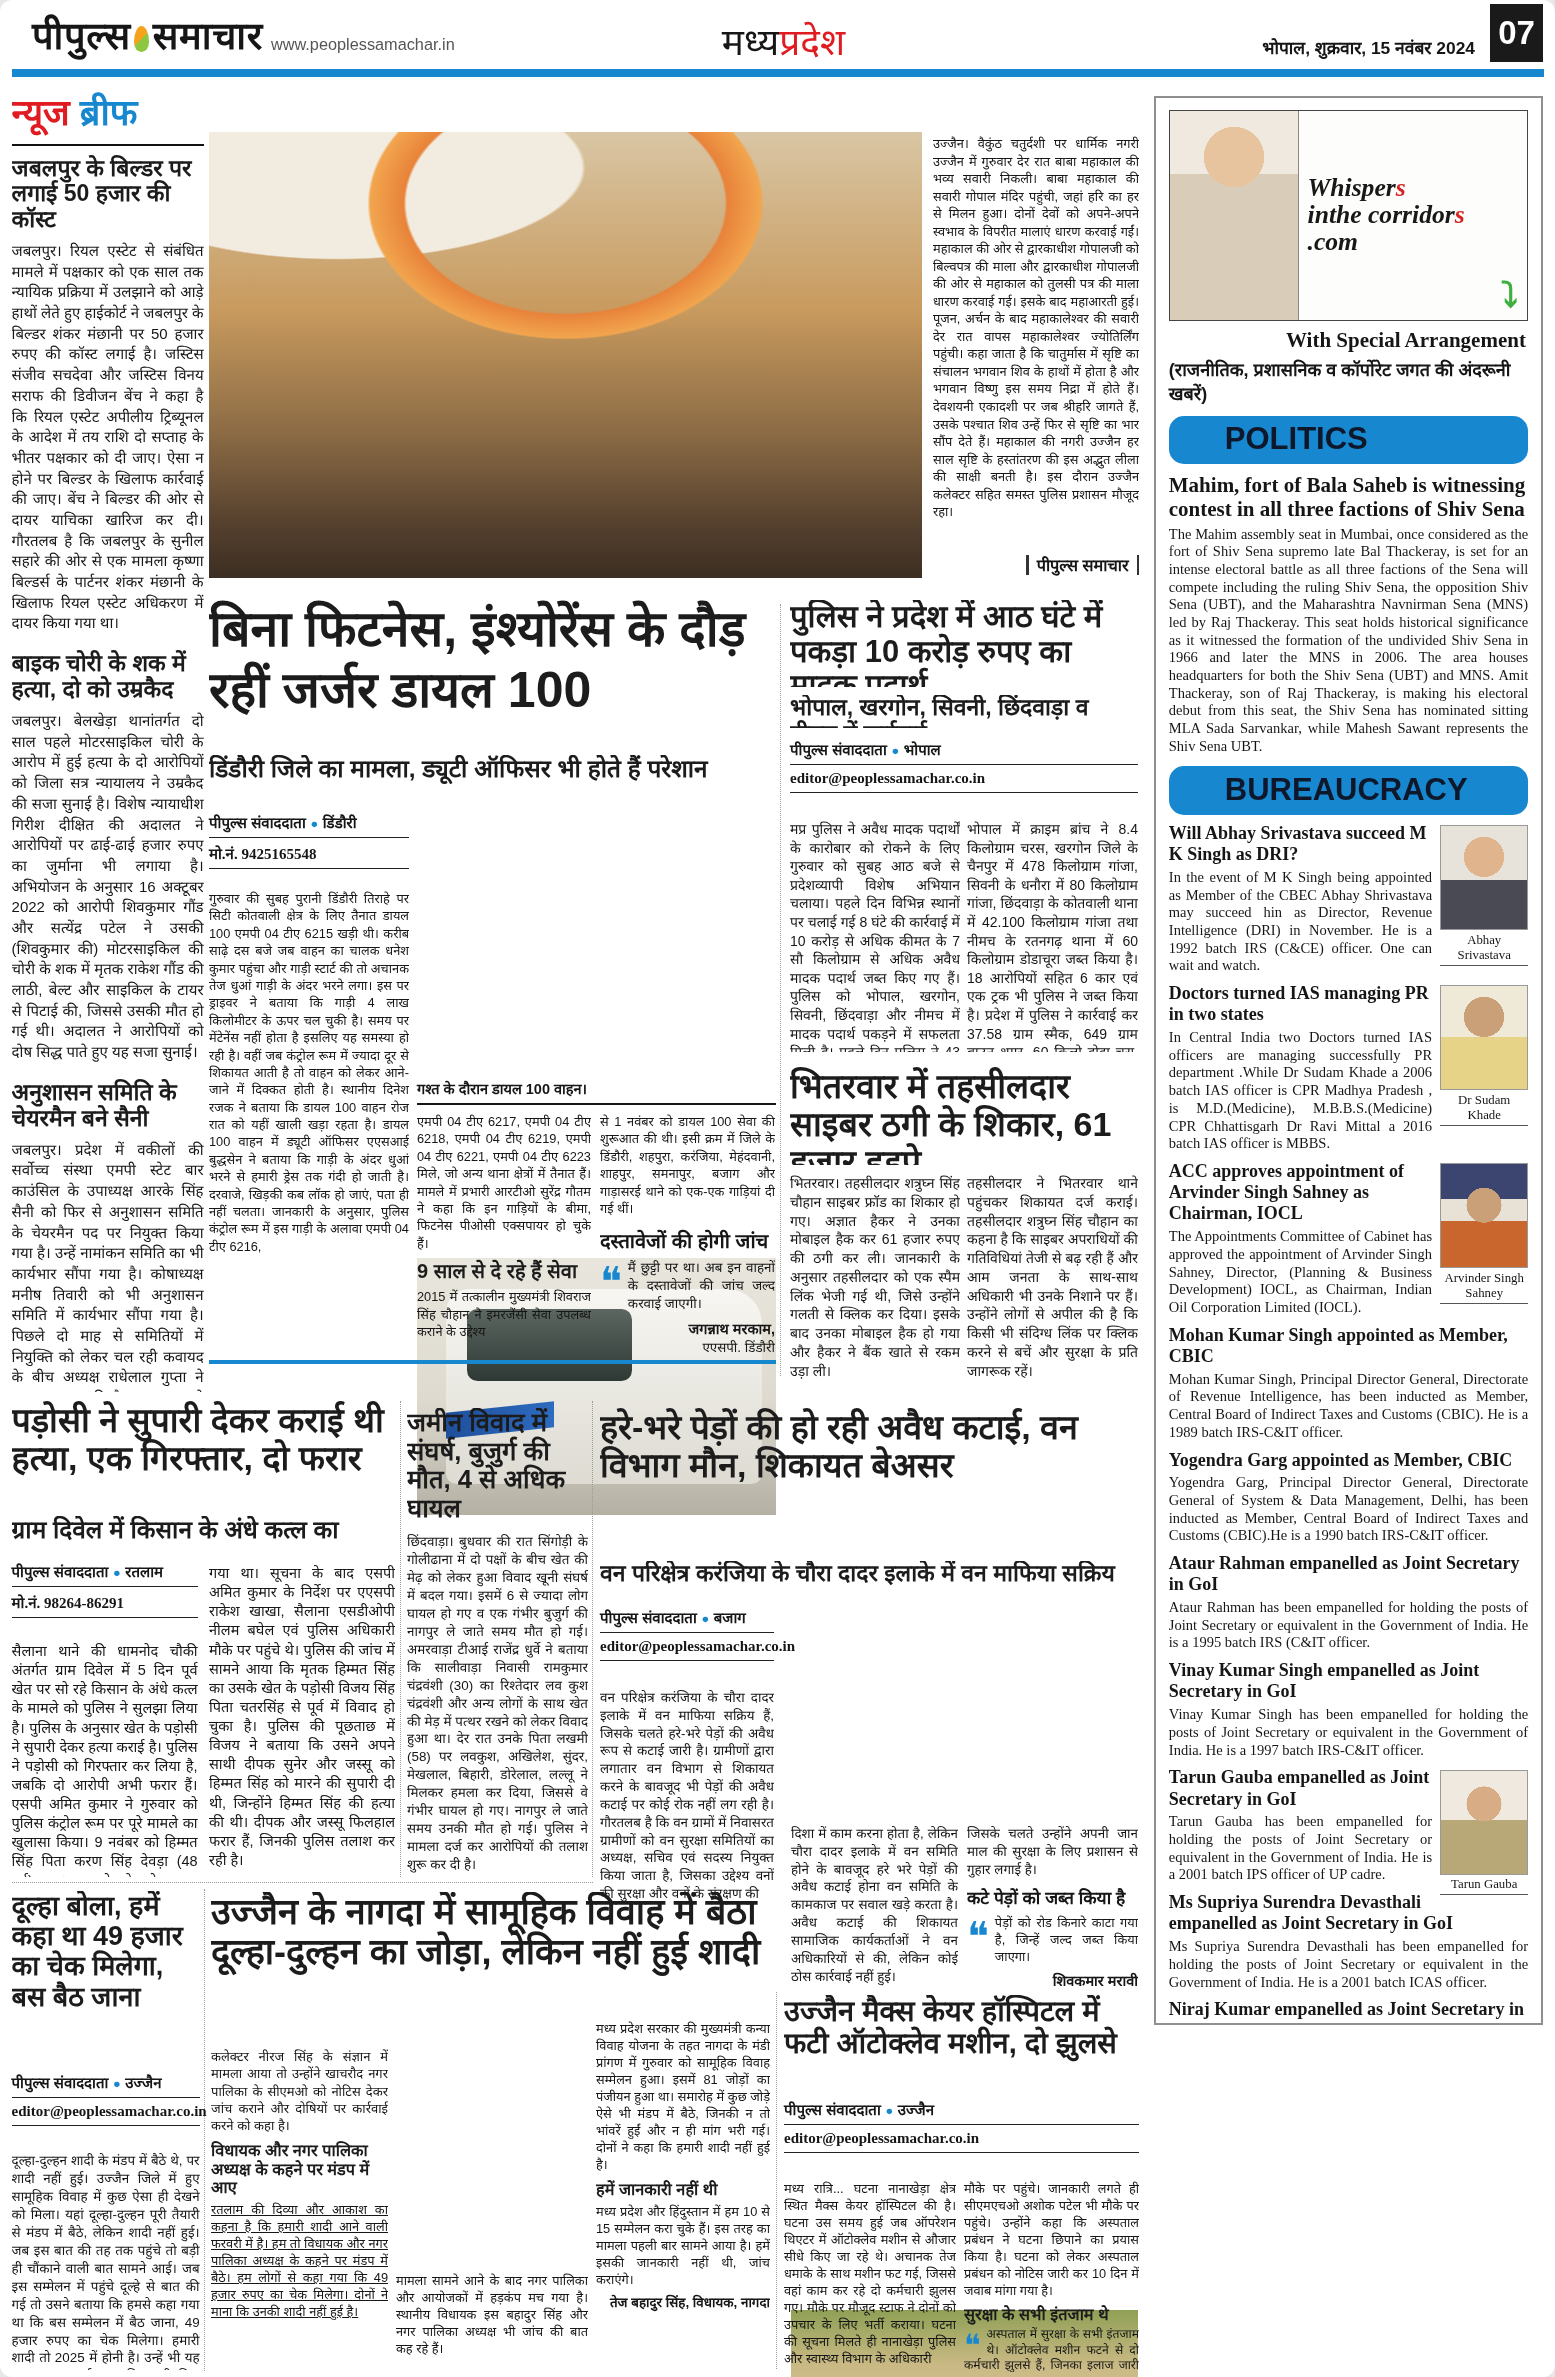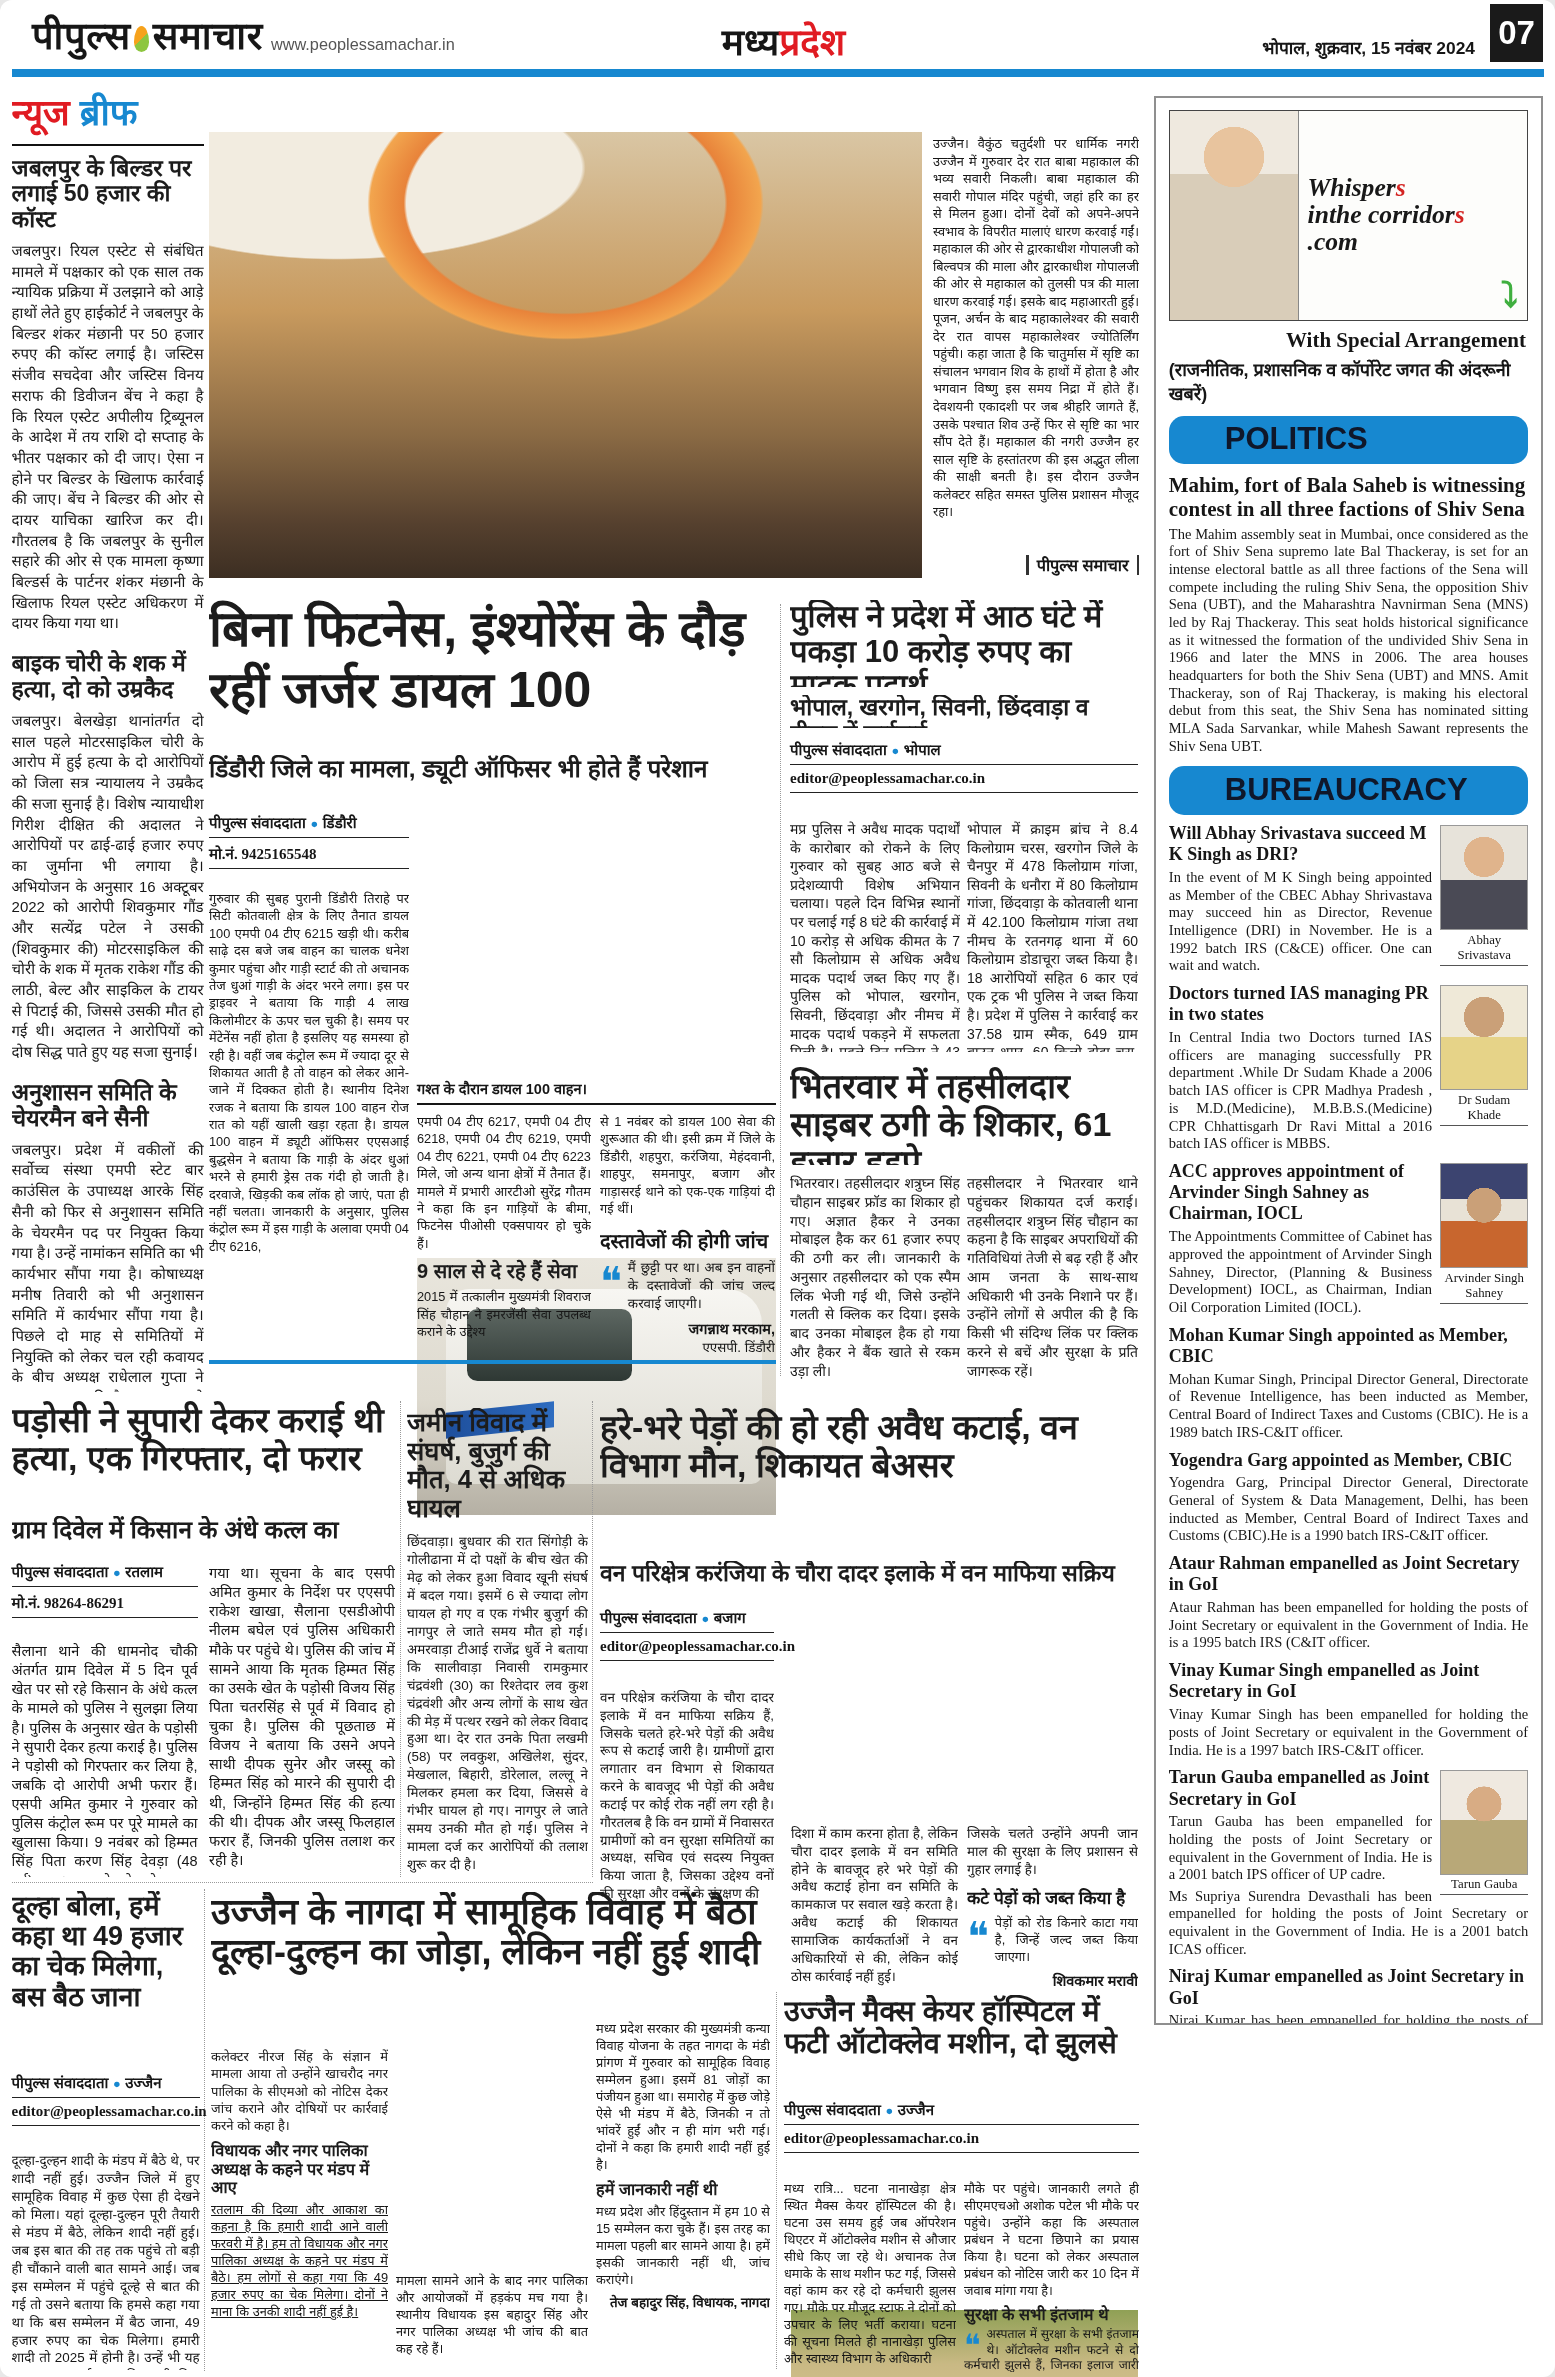--- a/index.html
+++ b/index.html
@@ -8,21 +8,21 @@
   .abs{position:absolute;}
   .jus{text-align:justify;text-justify:inter-word;}
   .hide{overflow:hidden;}
   .hl{font-weight:bold;color:#1c1c1c;line-height:1.12;}
 
   
   .logo-txt{font-size:38px;font-weight:bold;letter-spacing:0.6px;}
   .leaf{display:inline-block;width:15px;height:25.6px;margin:0 3.5px;border-radius:50% 50% 50% 50%/62% 62% 38% 38%;
         background:linear-gradient(135deg,#f6a21c 0 50%,#8dc63f 50% 100%);vertical-align:middle;}
   .url{font-size:16.3px;color:#555;}
-  .edition{font-size:37px;font-weight:bold;}
+  .edition{font-size:37px;font-weight:normal;}
   .edition .red{color:#e01b22;}
   .dateline{font-size:17.4px;font-weight:bold;}
   .pagebox{background:#1a1a1a;color:#fff;font-size:33px;font-weight:bold;
            display:flex;align-items:center;justify-content:center;}
   .topbar{background:#1788d0;}
 
   
   .byline{font-weight:bold;font-size:15px;border-bottom:1.7px solid #222;padding-bottom:5.2px;}
   .dot{color:#1788d0;font-size:12.8px;padding:0 4.6px;}
   .contact{font-family:"Liberation Serif",serif;font-weight:bold;font-size:15px;
@@ -323,20 +323,21 @@
     </div>
     <div class="eitem">
       <div class="portrait">
         <div class="pface uniform"></div>
         <div class="pname">Tarun Gauba</div>
       </div>
       <div class="ehead">Tarun Gauba empanelled as Joint Secretary in GoI</div>
       <div class="ebody">Tarun Gauba has been empanelled for holding the posts of Joint Secretary or equivalent in the Government of India.  He is a 2001 batch IPS officer of UP cadre.</div>
     </div>
     <div class="eitem">
+      <div class="ehead">Ms Supriya Surendra Devasthali empanelled as Joint Secretary in GoI</div>
       <div class="ebody">Ms Supriya Surendra Devasthali has been empanelled for holding the posts of Joint Secretary or equivalent in the Government of India.  He is a 2001 batch ICAS officer.</div>
     </div>
     <div class="eitem">
       <div class="ehead">Niraj Kumar empanelled as Joint Secretary in GoI</div>
       <div class="ebody">Niraj Kumar has been empanelled for holding the posts of Joint Secretary or equivalent in the Government of India. He is a 2000 batch IRAS officer.</div>
     </div>
     <div class="eitem">
       <div class="ehead">Avanish Kumar Mishra empanelled as Joint Secretary in GoI</div>
       <div class="ebody">Avanish Kumar Mishra has been empanelled for holding the posts of Joint Secretary or equivalent in the Government of India.  He is a 2000 batch ISS officer.</div>
     </div>

